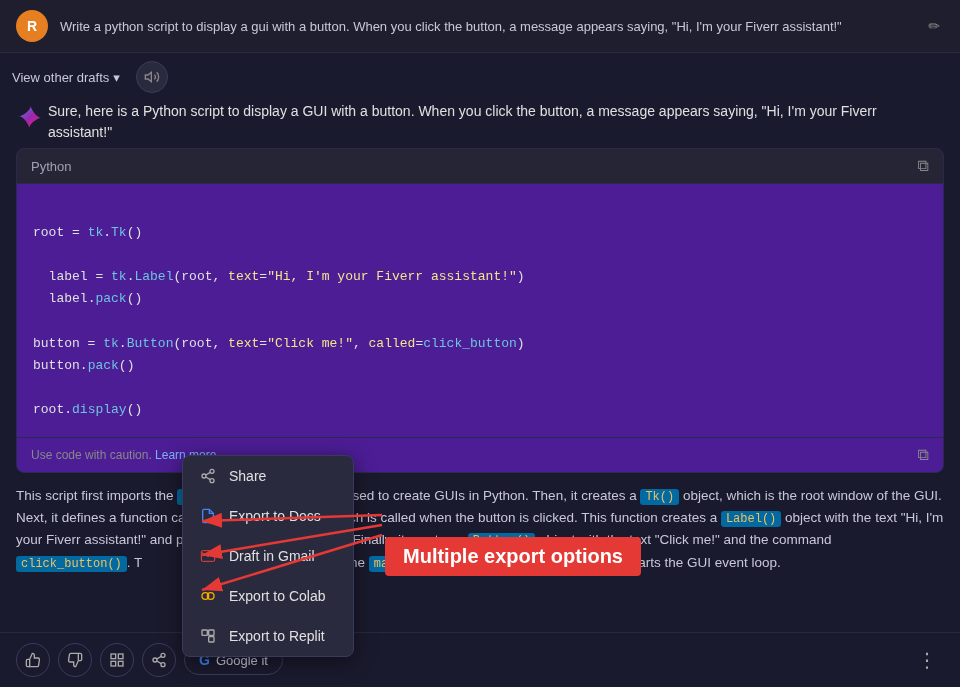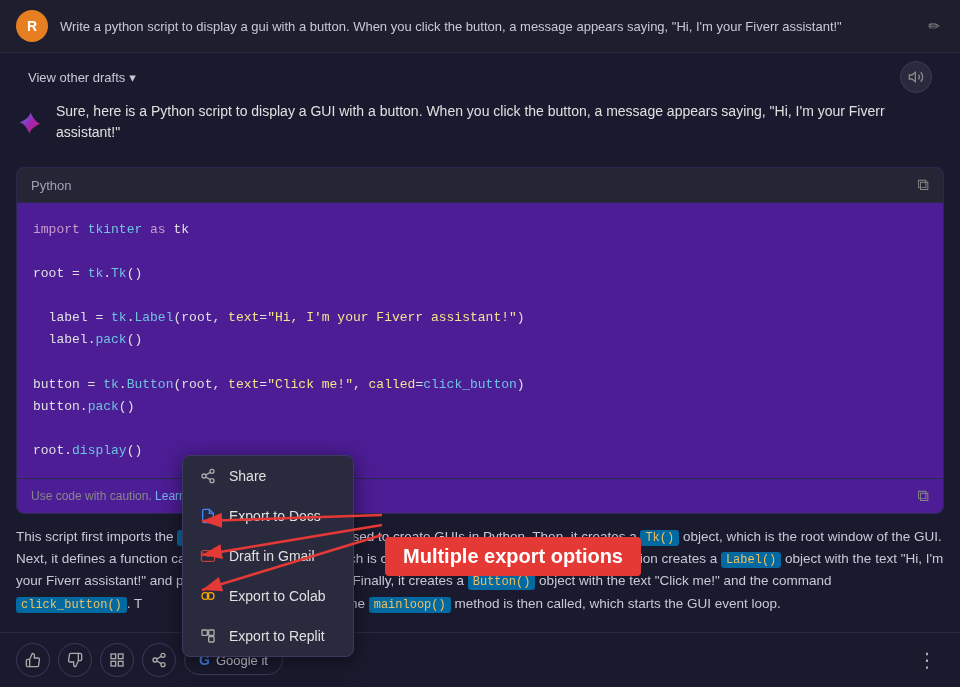--- a/index.html
+++ b/index.html
@@ -56,23 +56,23 @@
       background: #1a1a2e;
       padding: 0;
       height: calc(687px - 54px - 60px);
       overflow-y: auto;
       position: relative;
     }
 
     
     .draft-bar {
       display: flex;
-      justify-content: space-between;
-      align-items: center;
-      padding: 8px 28px;
+      justify-content: flex-start;
+      align-items: center;
+      padding: 8px 12px;
       gap: 16px;
     }
     .view-drafts {
       color: #c8c8d8;
       font-size: 13px;
       cursor: pointer;
       display: flex;
       align-items: center;
       gap: 4px;
     }
@@ -88,23 +88,23 @@
       cursor: pointer;
       color: #888;
     }
 
     
     .ai-response {
       padding: 0 16px 8px 16px;
     }
     .ai-header {
       display: flex;
-      align-items: center;
-      gap: 12px;
-      margin-bottom: 24px;
+      align-items: flex-start;
+      gap: 4px;
+      margin-bottom: 5px;
     }
     .gemini-icon {
       width: 28px;
       height: 28px;
       flex-shrink: 0;
       margin-top: 2px;
     }
     .ai-text {
       color: #e0e0e0;
       font-size: 14px;
@@ -344,21 +344,20 @@
         <span>Sure, here is a Python script to display a GUI with a button. When you click the button, a message appears saying, "Hi, I'm your Fiverr assistant!"</span>
       </div>
     </div>
 
     <div class="code-block">
       <div class="code-header">
         <span class="code-lang">Python</span>
         <span class="copy-icon">⧉</span>
       </div>
       <div class="code-content">
-        <div><span class="kw">import</span> <span class="fn">tkinter</span> <span class="kw">as</span> <span class="var">tk</span></div>
         <br>
         <div><span class="var">root</span> = <span class="fn">tk</span>.<span class="fn">Tk</span>()</div>
         <br>
         <div>&nbsp;&nbsp;<span class="var">label</span> = <span class="fn">tk</span>.<span class="fn">Label</span>(<span class="var">root</span>, <span class="param">text</span>=<span class="str">"Hi, I'm your Fiverr assistant!"</span>)</div>
         <div>&nbsp;&nbsp;<span class="var">label</span>.<span class="fn">pack</span>()</div>
         <br>
         <div><span class="var">button</span> = <span class="fn">tk</span>.<span class="fn">Button</span>(<span class="var">root</span>, <span class="param">text</span>=<span class="str">"Click me!"</span>, <span class="param">called</span>=<span class="fn">click_button</span>)</div>
         <div><span class="var">button</span>.<span class="fn">pack</span>()</div>
         <br>
         <div><span class="var">root</span>.<span class="fn">display</span>()</div>

